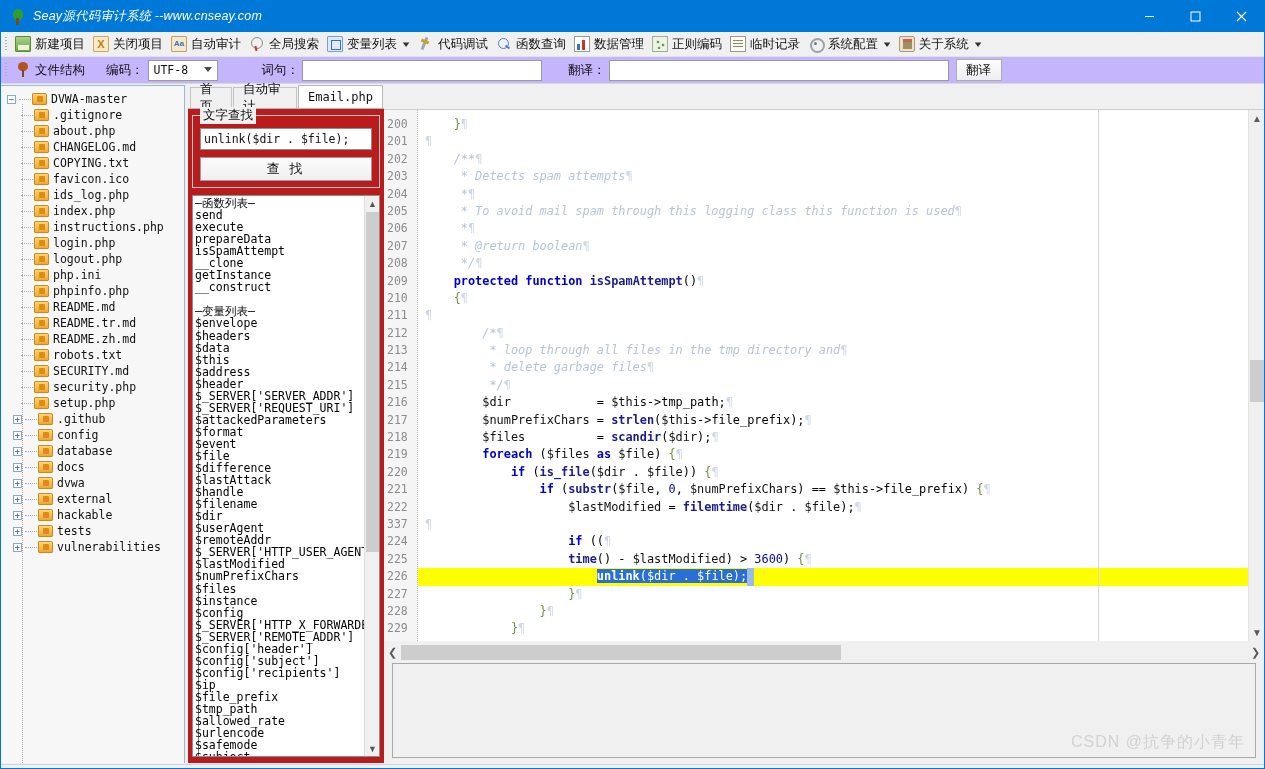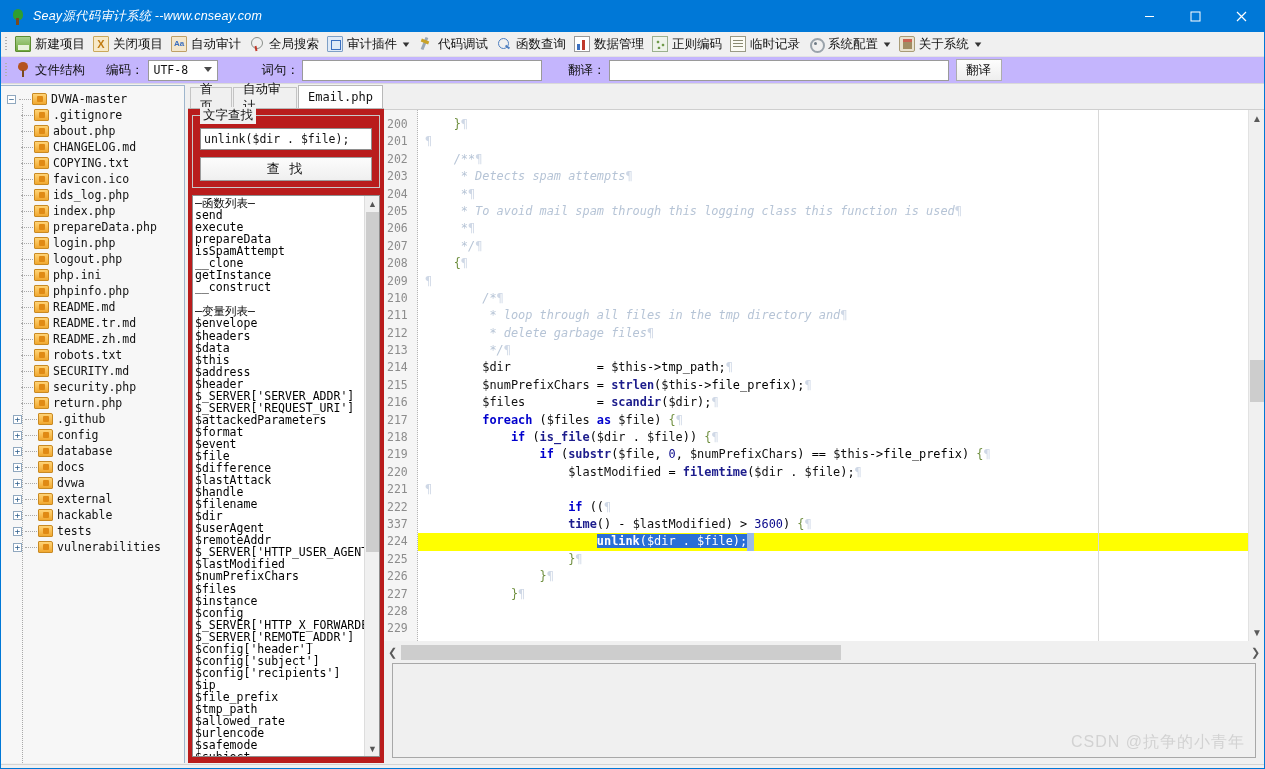--- a/index.html
+++ b/index.html
@@ -536,21 +536,21 @@
     <div class="tb-item">
         <span class="tb-ico ic-audit">Aa</span>
         <span>自动审计</span>
       </div>
     <div class="tb-item">
         <span class="tb-ico ic-search-g"></span>
         <span>全局搜索</span>
       </div>
     <div class="tb-item">
         <span class="tb-ico ic-plugin"></span>
-        <span>审计插件</span>
+        <span>变量列表</span>
         <span class="tb-caret">▼</span>
       </div>
     <div class="tb-item">
         <span class="tb-ico ic-debug"></span>
         <span>代码调试</span>
       </div>
     <div class="tb-item">
         <span class="tb-ico ic-func"></span>
         <span>函数查询</span>
       </div>
@@ -646,21 +646,21 @@
           <div class="tnode">
             <div class="indent"></div>
             <div class="dots"></div>
             <div class="fico"></div>
             <div class="tlabel">index.php</div>
           </div>
           <div class="tnode">
             <div class="indent"></div>
             <div class="dots"></div>
             <div class="fico"></div>
-            <div class="tlabel">prepareData.php</div>
+            <div class="tlabel">instructions.php</div>
           </div>
           <div class="tnode">
             <div class="indent"></div>
             <div class="dots"></div>
             <div class="fico"></div>
             <div class="tlabel">login.php</div>
           </div>
           <div class="tnode">
             <div class="indent"></div>
             <div class="dots"></div>
@@ -712,21 +712,21 @@
           <div class="tnode">
             <div class="indent"></div>
             <div class="dots"></div>
             <div class="fico"></div>
             <div class="tlabel">security.php</div>
           </div>
           <div class="tnode">
             <div class="indent"></div>
             <div class="dots"></div>
             <div class="fico"></div>
-            <div class="tlabel">return.php</div>
+            <div class="tlabel">setup.php</div>
           </div>
           <div class="tnode">
             <div class="expander" style="margin-left: 6px;">+</div>
             <div class="dots"></div>
             <div class="fico"></div>
             <div class="tlabel">.github</div>
           </div>
           <div class="tnode">
             <div class="expander" style="margin-left: 6px;">+</div>
             <div class="dots"></div>
@@ -897,21 +897,23 @@
           </div>
         <div class="code" id="code-area">
           <div class="margin-line"></div>
         <div class="cl">    <span class="tok-brace">}</span><span class="pilcrow">¶</span></div>
             <div class="cl"><span class="pilcrow">¶</span></div>
             <div class="cl"><span class="tok-cmt">    /**</span><span class="pilcrow">¶</span></div>
             <div class="cl"><span class="tok-cmt">     * Detects spam attempts</span><span class="pilcrow">¶</span></div>
             <div class="cl"><span class="tok-cmt">     *</span><span class="pilcrow">¶</span></div>
             <div class="cl"><span class="tok-cmt">     * To avoid mail spam through this logging class this function is used</span><span class="pilcrow">¶</span></div>
             <div class="cl"><span class="tok-cmt">     *</span><span class="pilcrow">¶</span></div>
+            <div class="cl"><span class="tok-cmt">     * @return boolean</span><span class="pilcrow">¶</span></div>
             <div class="cl"><span class="tok-cmt">     */</span><span class="pilcrow">¶</span></div>
+            <div class="cl">    <span class="tok-kw">protected</span> <span class="tok-kw">function</span> <span class="tok-fn">isSpamAttempt</span>()<span class="pilcrow">¶</span></div>
             <div class="cl">    <span class="tok-brace">{</span><span class="pilcrow">¶</span></div>
             <div class="cl"><span class="pilcrow">¶</span></div>
             <div class="cl"><span class="tok-cmt">        /*</span><span class="pilcrow">¶</span></div>
             <div class="cl"><span class="tok-cmt">         * loop through all files in the tmp directory and</span><span class="pilcrow">¶</span></div>
             <div class="cl"><span class="tok-cmt">         * delete garbage files</span><span class="pilcrow">¶</span></div>
             <div class="cl"><span class="tok-cmt">         */</span><span class="pilcrow">¶</span></div>
             <div class="cl">        <span class="tok-var">$dir</span>            = <span class="tok-var">$this</span>-&gt;tmp_path;<span class="pilcrow">¶</span></div>
             <div class="cl">        <span class="tok-var">$numPrefixChars</span> = <span class="tok-fn">strlen</span>(<span class="tok-var">$this</span>-&gt;file_prefix);<span class="pilcrow">¶</span></div>
             <div class="cl">        <span class="tok-var">$files</span>          = <span class="tok-fn">scandir</span>(<span class="tok-var">$dir</span>);<span class="pilcrow">¶</span></div>
             <div class="cl">        <span class="tok-kw">foreach</span> (<span class="tok-var">$files</span> <span class="tok-kw">as</span> <span class="tok-var">$file</span>) <span class="tok-brace">{</span><span class="pilcrow">¶</span></div>

